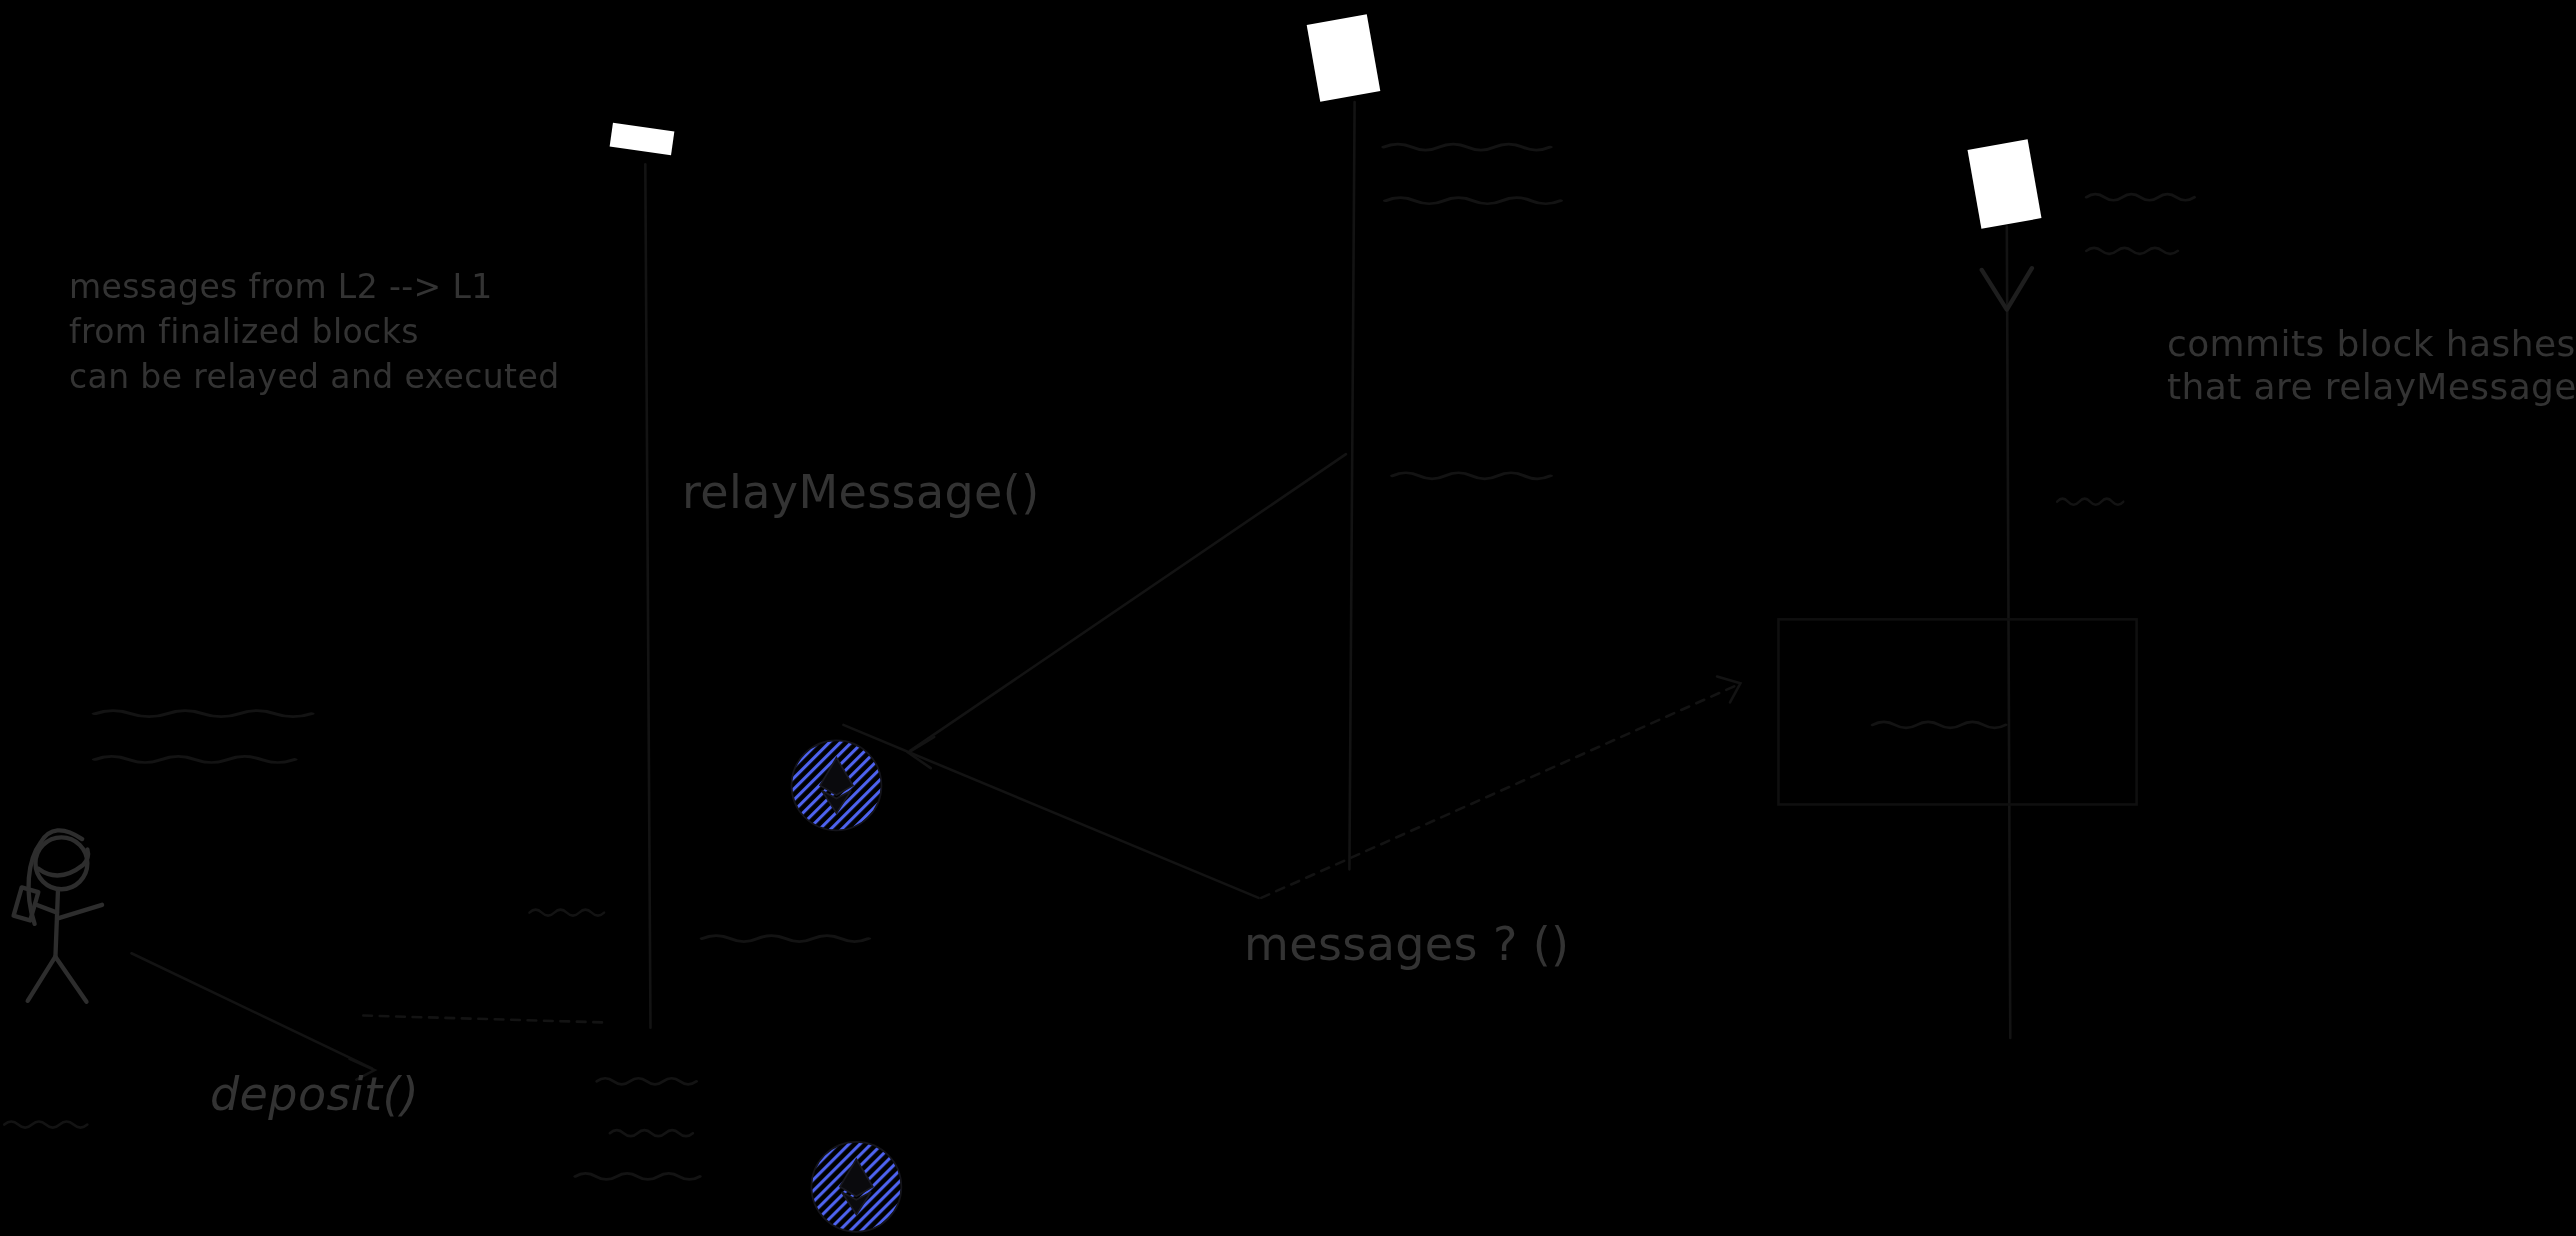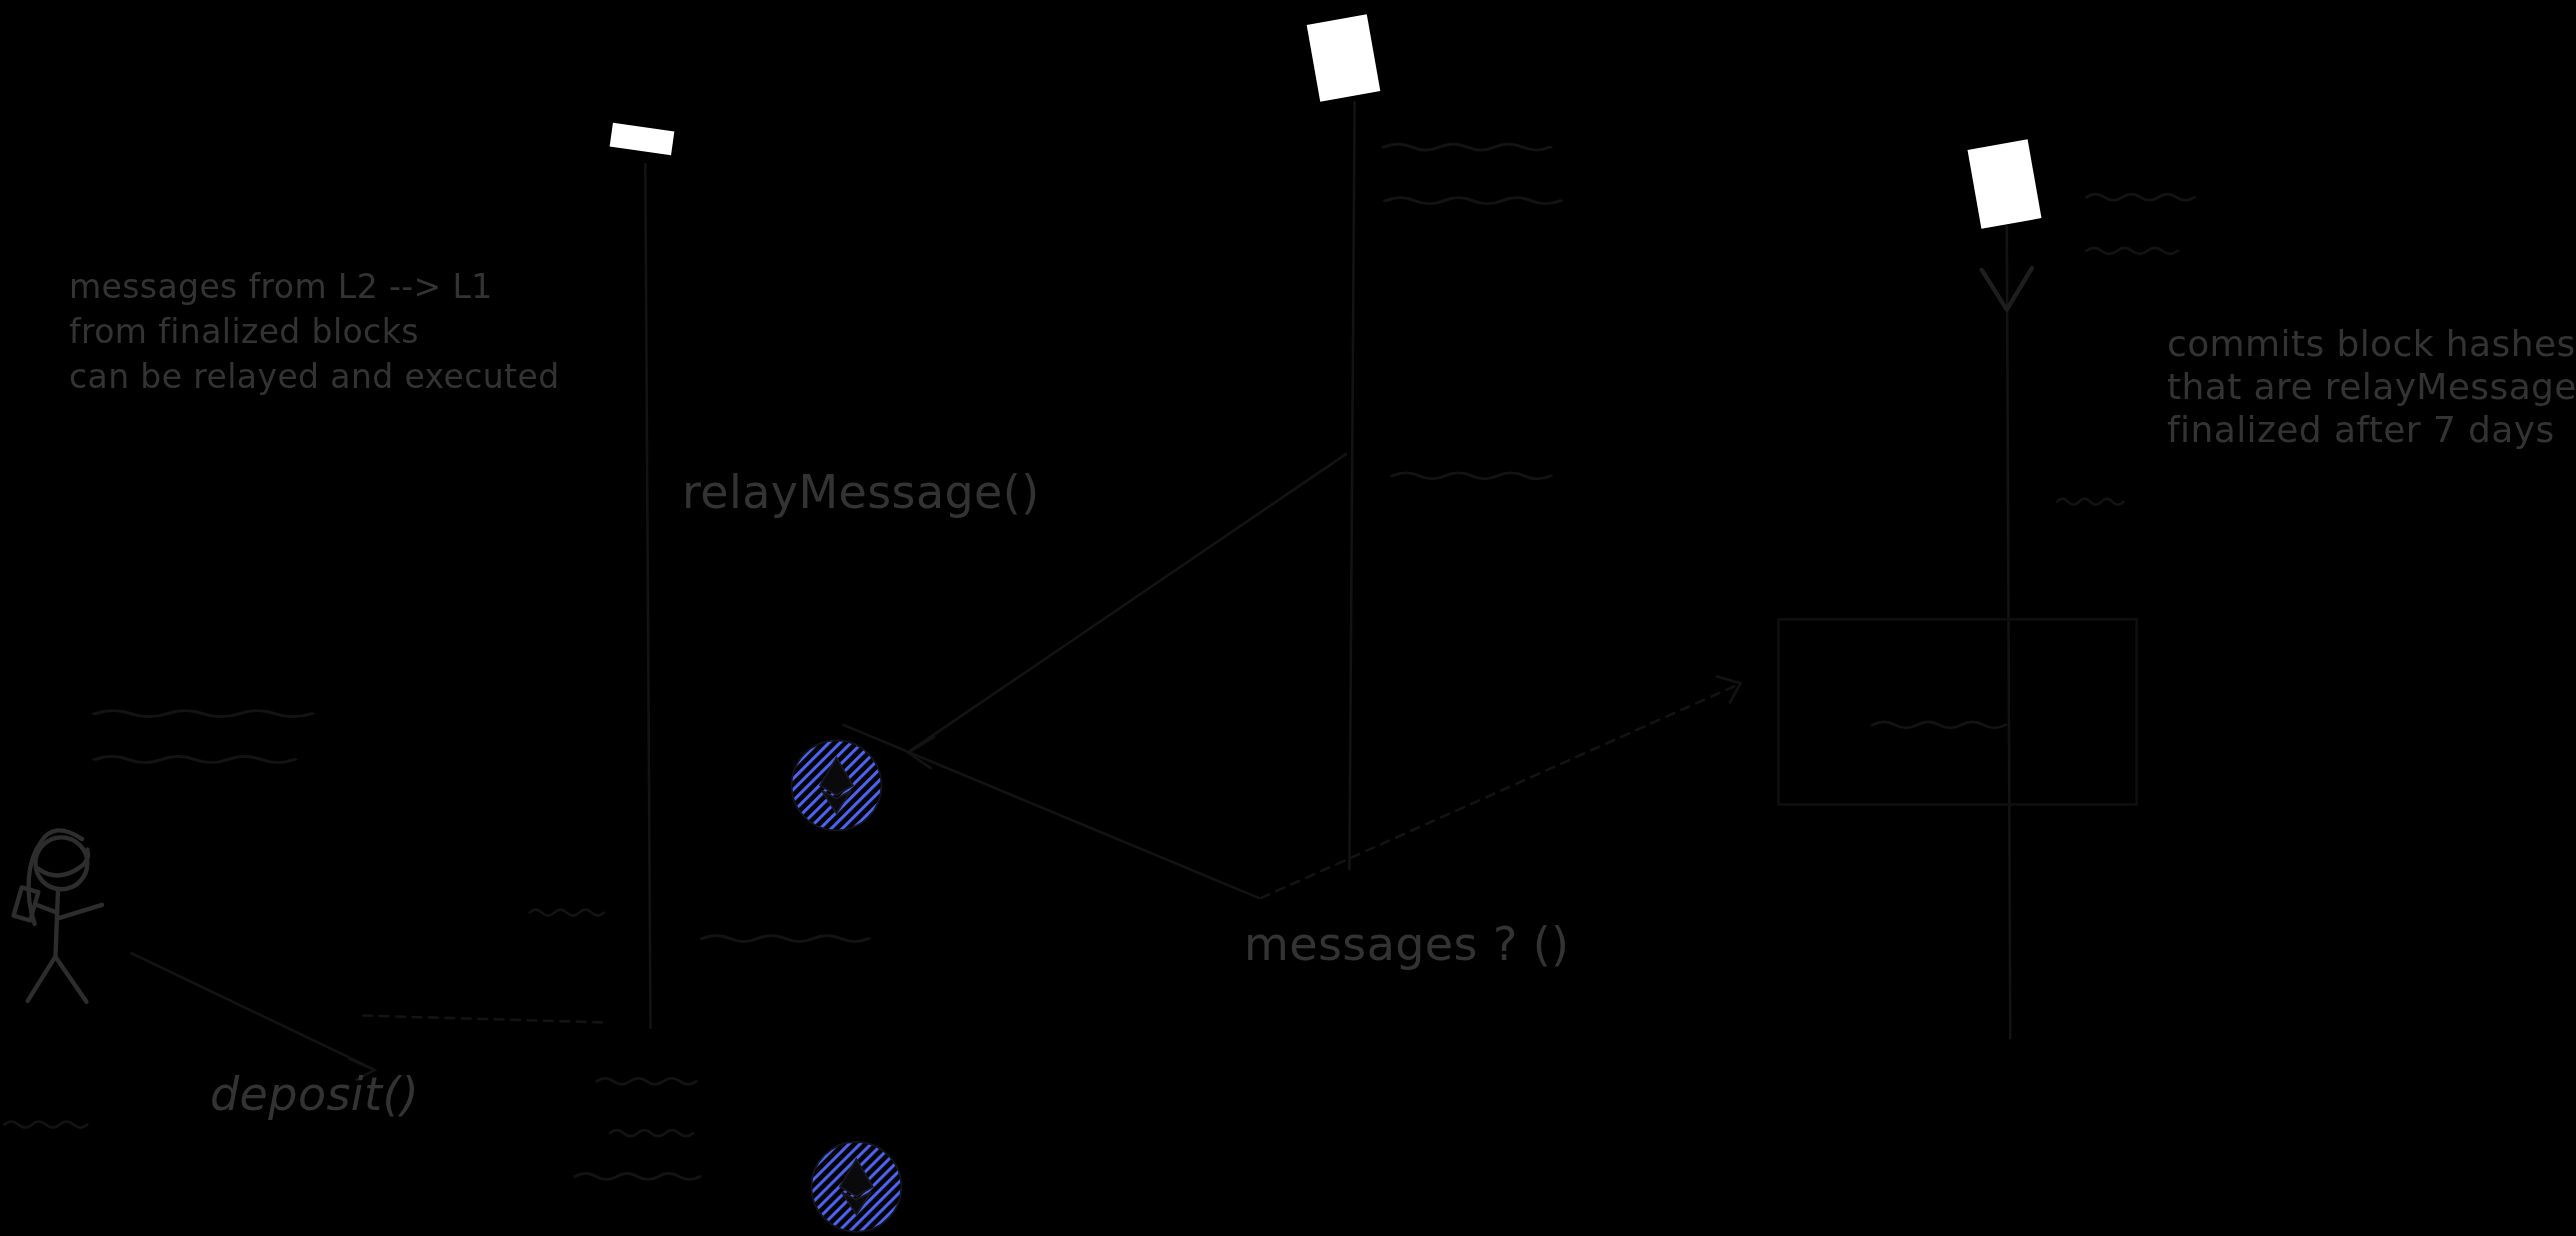--- a/index.html
+++ b/index.html
@@ -127,21 +127,20 @@
 
   <div class="note" style="left:69px;top:264px;">
     <div>messages from L2 --&gt; L1</div>
     <div>from finalized blocks</div>
     <div>can be relayed and executed</div>
   </div>
 
   <div class="note right" style="left:2167px;top:322px;">
     <div>commits block hashes</div>
     <div>that are relayMessage</div>
-    <div>finalized after 7 days</div>
   </div>
 
   <div class="fn-label" style="left:682px;top:465px;">relayMessage()</div>
 
   <div class="fn-label" style="left:1244px;top:917px;">messages ? ()</div>
 
   <div class="fn-label" style="left:210px;top:1067px;font-style:italic;">deposit()</div>
 
 </div>
 

